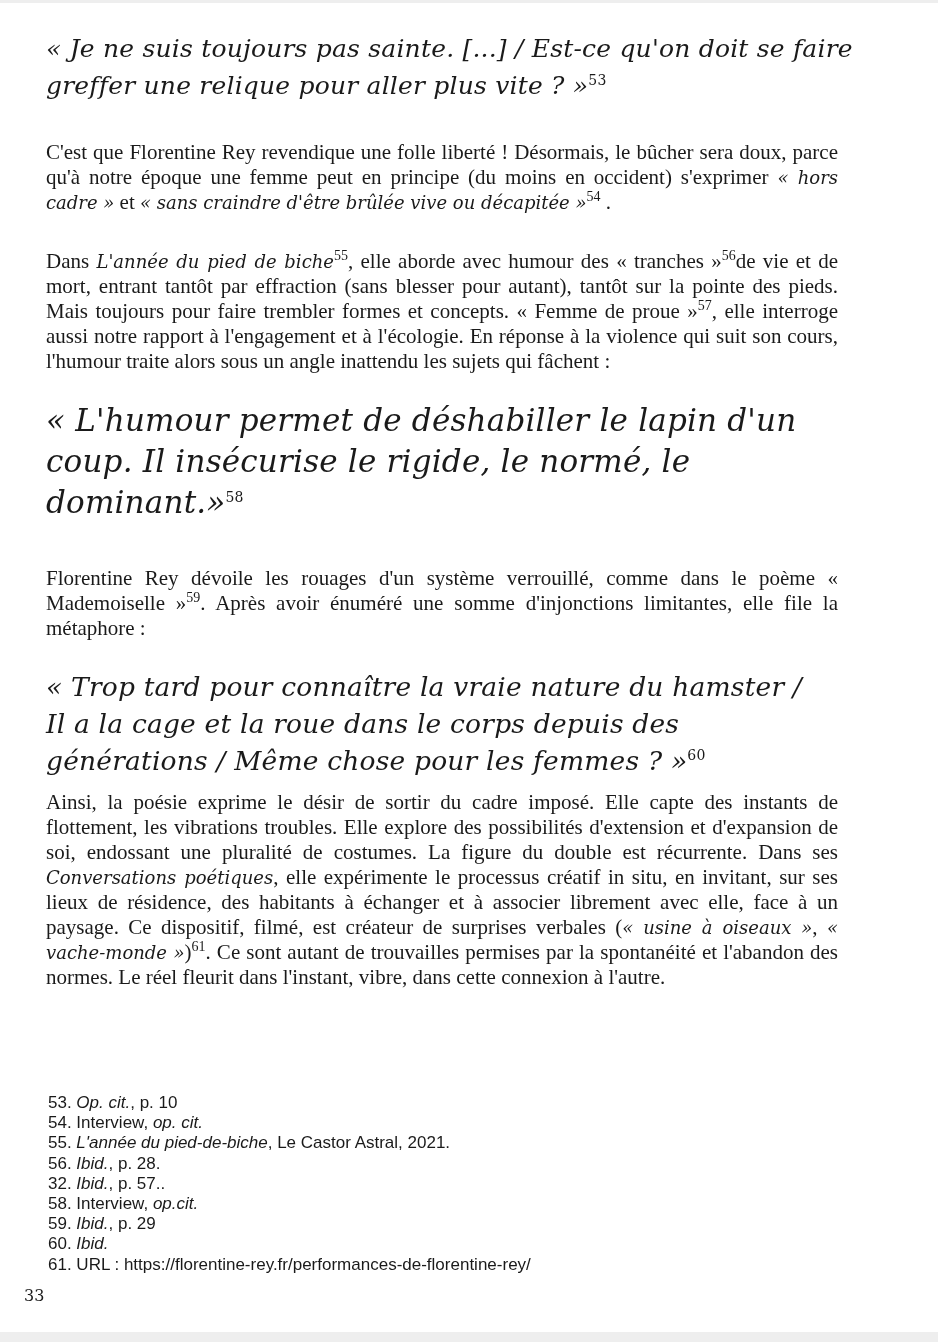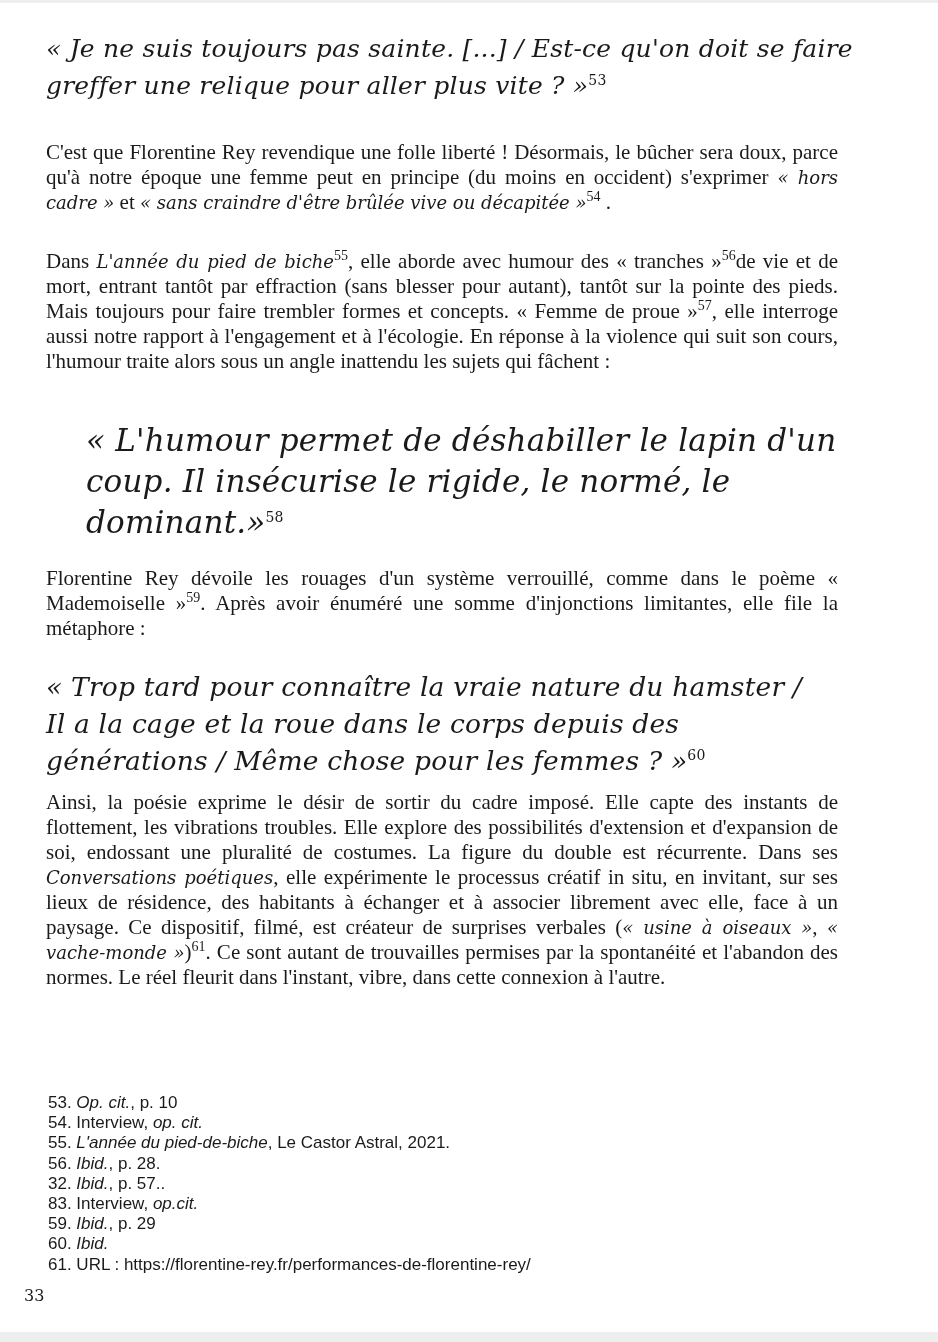--- a/index.html
+++ b/index.html
@@ -9,21 +9,21 @@
       font-family: "Liberation Serif", "DejaVu Serif", serif;
     }
     .top-strip { position: absolute; left: 0; top: 0; width: 938px; height: 3px; background: #eeeeee; }
     .bottom-strip { position: absolute; left: 0; bottom: 0; width: 938px; height: 10px; background: #eeeeee; }
     .page { position: absolute; left: 46px; top: 0; width: 846px; }
     .quote {
       font-family: "DejaVu Serif", "Liberation Serif", serif;
       font-style: italic; color: #1a1a1a; letter-spacing: 0.2px;
     }
     .q1 { position: absolute; top: 30px; font-size: 25px; line-height: 37px; width: 846px; }
-    .q2 { position: absolute; top: 420px; font-size: 31px; line-height: 41px; width: 760px; margin-left: 40px; }
+    .q2 { position: absolute; top: 400px; font-size: 31px; line-height: 41px; width: 760px; }
     .q3 { position: absolute; top: 668px; font-size: 26.5px; line-height: 37px; width: 780px; }
     .para {
       position: absolute; font-size: 21px; line-height: 25px; text-align: justify;
       width: 792px; margin: 0;
     }
     .p1 { top: 140px; }
     .p2 { top: 249px; }
     .p3 { top: 566px; }
     .p4 { top: 790px; }
     .para .it { font-family: "DejaVu Serif", serif; font-style: italic; font-size: 18px; }
@@ -54,21 +54,21 @@
 
   <p class="para p4"><span>Ainsi, la poésie exprime le désir de sortir du cadre imposé. Elle capte des instants de flottement, les vibrations troubles. Elle explore des possibilités d'extension et d'expansion de soi, endossant une pluralité de costumes. La figure du double est récurrente. Dans ses </span><span class="it">Conversations poétiques</span><span>, elle expérimente le processus créatif in situ, en invitant, sur ses lieux de résidence, des habitants à échanger et à associer librement avec elle, face à un paysage. Ce dispositif, filmé, est créateur de surprises verbales (</span><span class="it">« usine à oiseaux »</span><span>, </span><span class="it">« vache-monde »</span><span>)</span><sup>61</sup><span>. Ce sont autant de trouvailles permises par la spontanéité et l'abandon des normes. Le réel fleurit dans l'instant, vibre, dans cette connexion à l'autre.</span></p>
 </div>
 
 <div class="footnotes">
   <div><span>53. </span><span class="it">Op. cit.</span><span>, p. 10</span></div>
   <div><span>54. Interview, </span><span class="it">op. cit.</span><span></span></div>
   <div><span>55. </span><span class="it">L'année du pied-de-biche</span><span>, Le Castor Astral, 2021.</span></div>
   <div><span>56. </span><span class="it">Ibid.</span><span>, p. 28.</span></div>
   <div><span>32. </span><span class="it">Ibid.</span><span>, p. 57..</span></div>
-  <div><span>83. Interview, </span><span class="it">op.cit.</span><span></span></div>
+  <div><span>58. Interview, </span><span class="it">op.cit.</span><span></span></div>
   <div><span>59. </span><span class="it">Ibid.</span><span>, p. 29</span></div>
   <div><span>60. </span><span class="it">Ibid.</span><span></span></div>
   <div><span>61. URL : https://florentine-rey.fr/performances-de-florentine-rey/</span><span class="it"></span><span></span></div>
 </div>
 
 <div class="page-number">33</div>
 
 <div class="bottom-strip"></div>
 
 </body></html>

